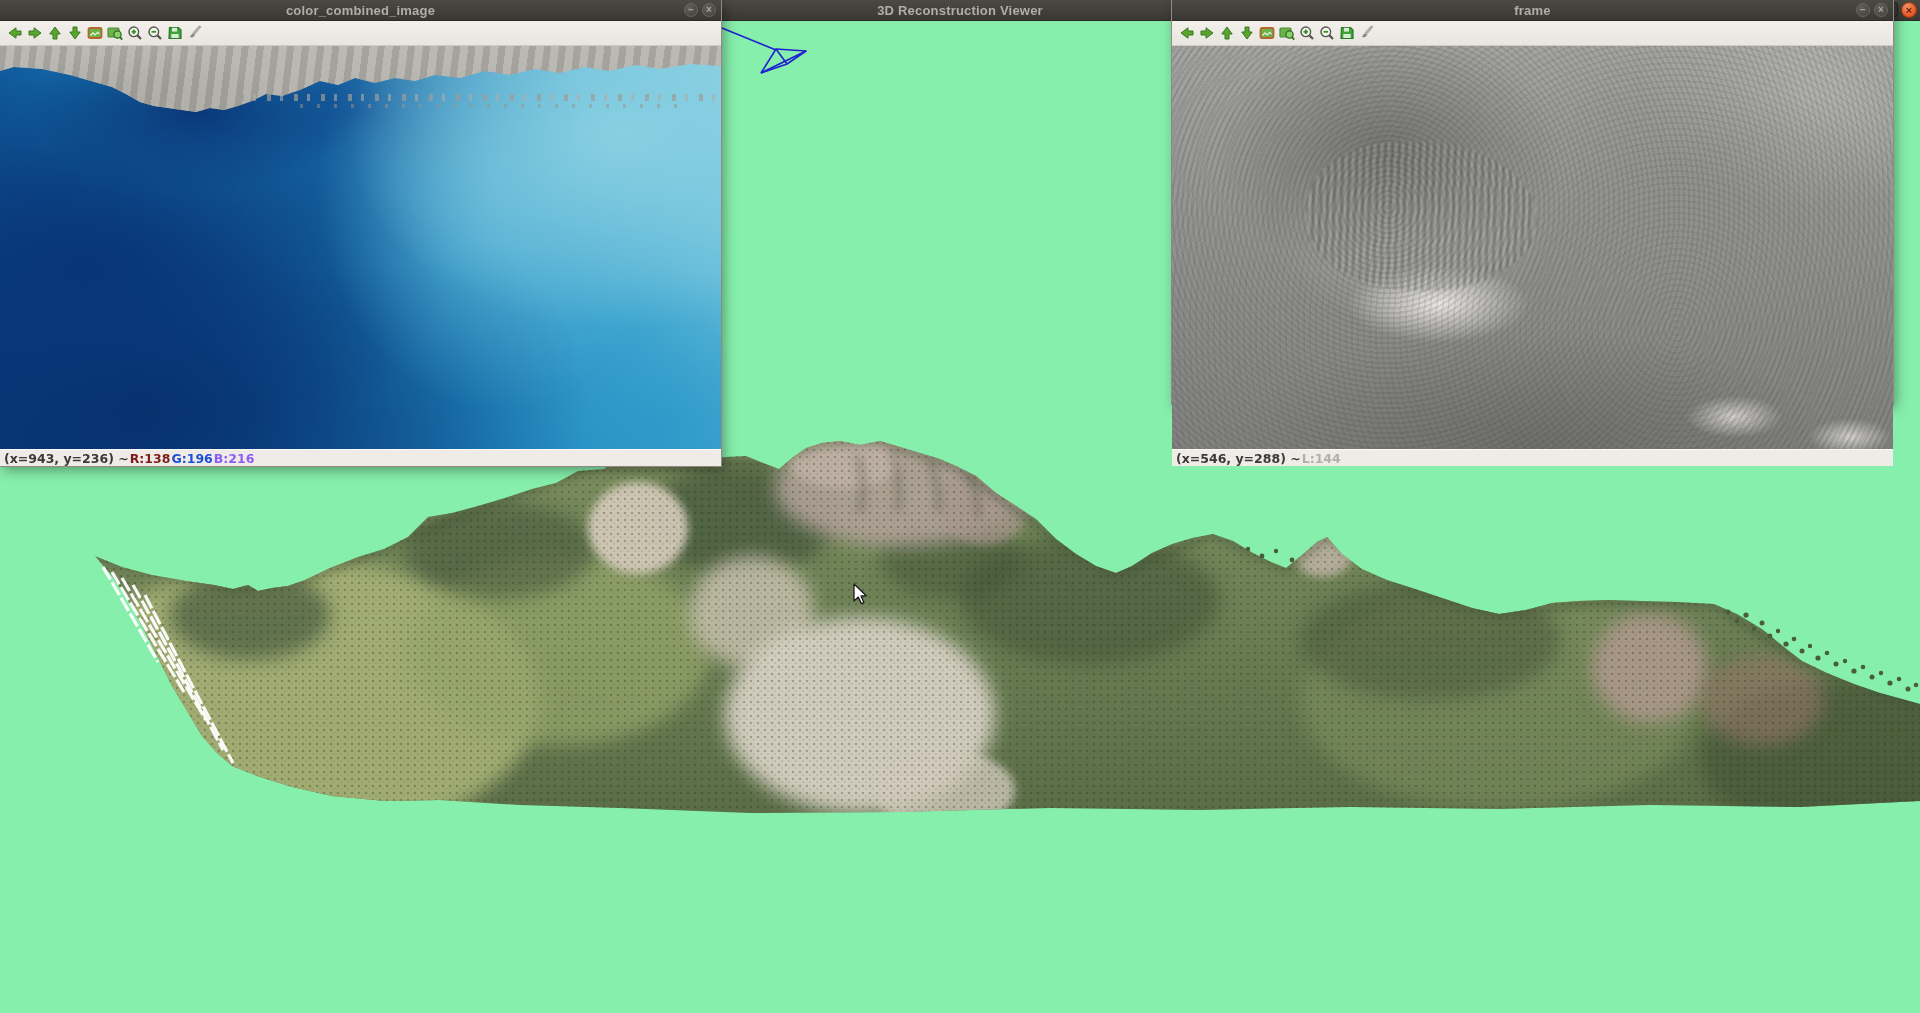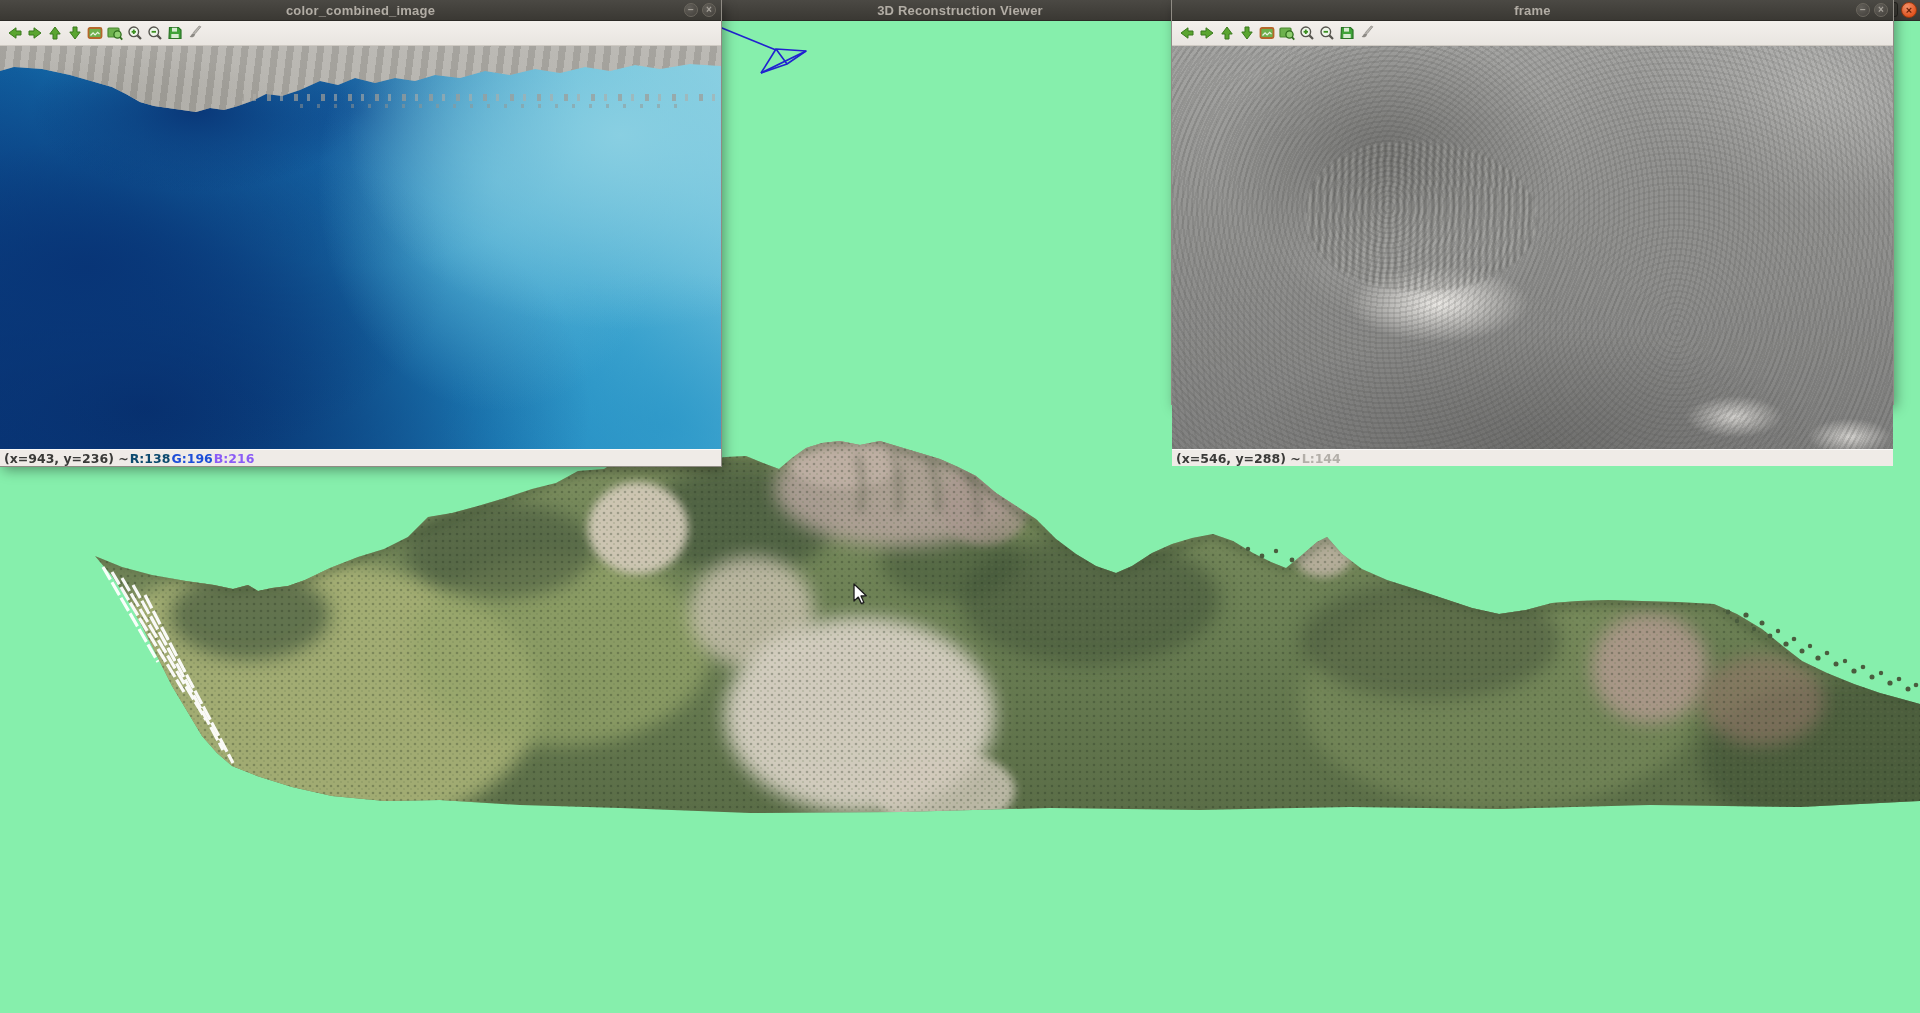--- a/index.html
+++ b/index.html
@@ -328,21 +328,21 @@
 
   <div class="imgarea">
     <div class="depth-base"></div>
     <div class="gray-strip"></div>
     <div class="speckle-row"></div>
     <div class="speckle-row2"></div>
   </div>
 
   <div class="statusbar">
     <span>(x=943, y=236) ~</span>
-    <span style="color:#0c4a6e">R:138</span>
+    <span style="color:#7f1d1d">R:138</span>
     <span style="color:#1d4ed8">G:196</span>
     <span style="color:#8b5cf6">B:216</span>
   </div>
 </div>
 
 <div id="win-right" class="floatwin">
   <div class="titlebar">
     <span class="wtitle">frame</span>
     <span class="winbtns">
       <span class="cbtn">−</span>

